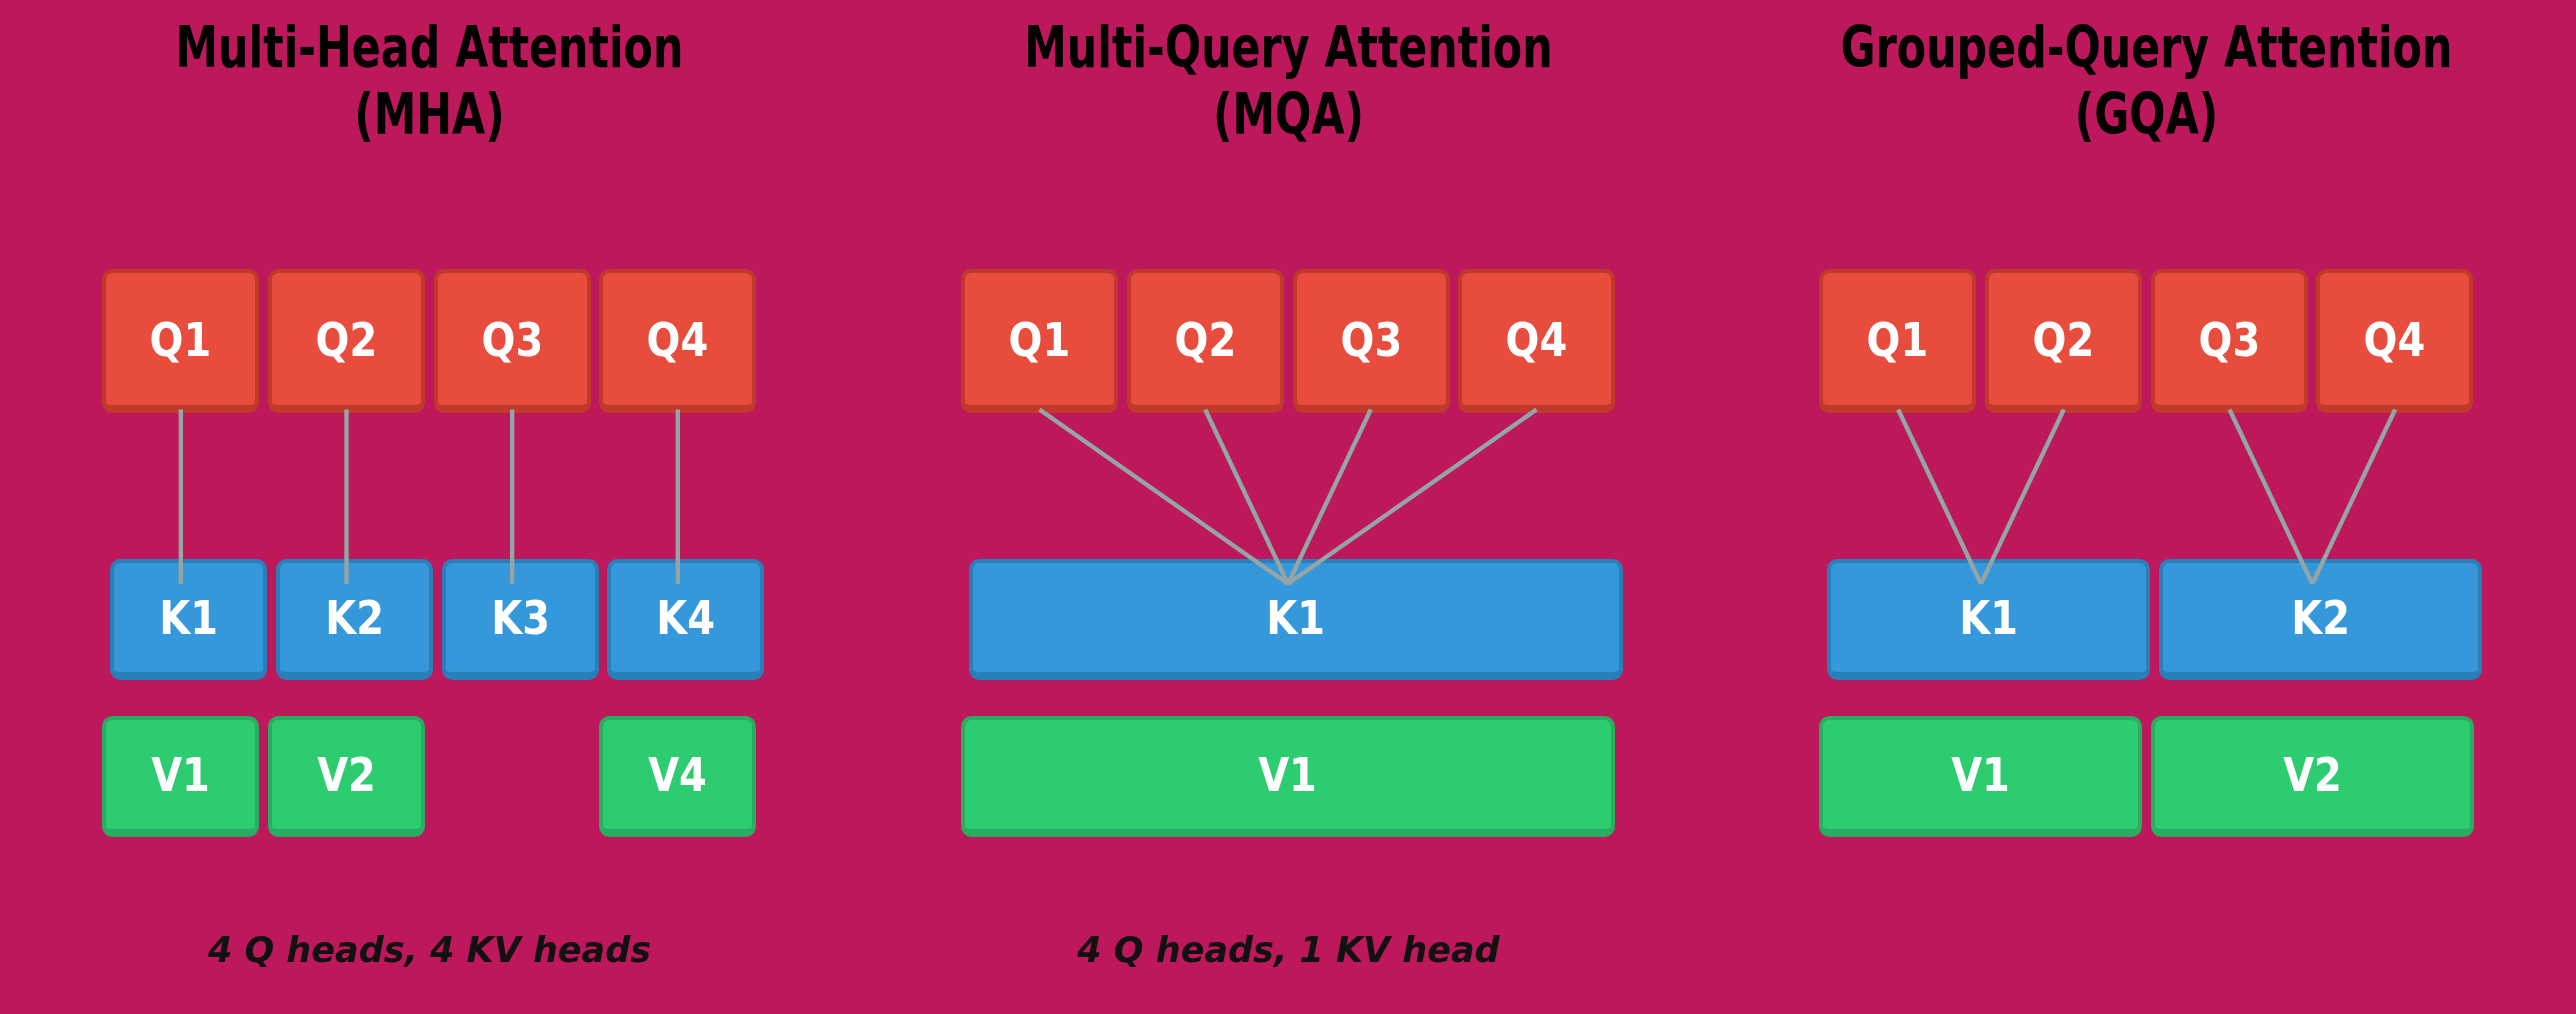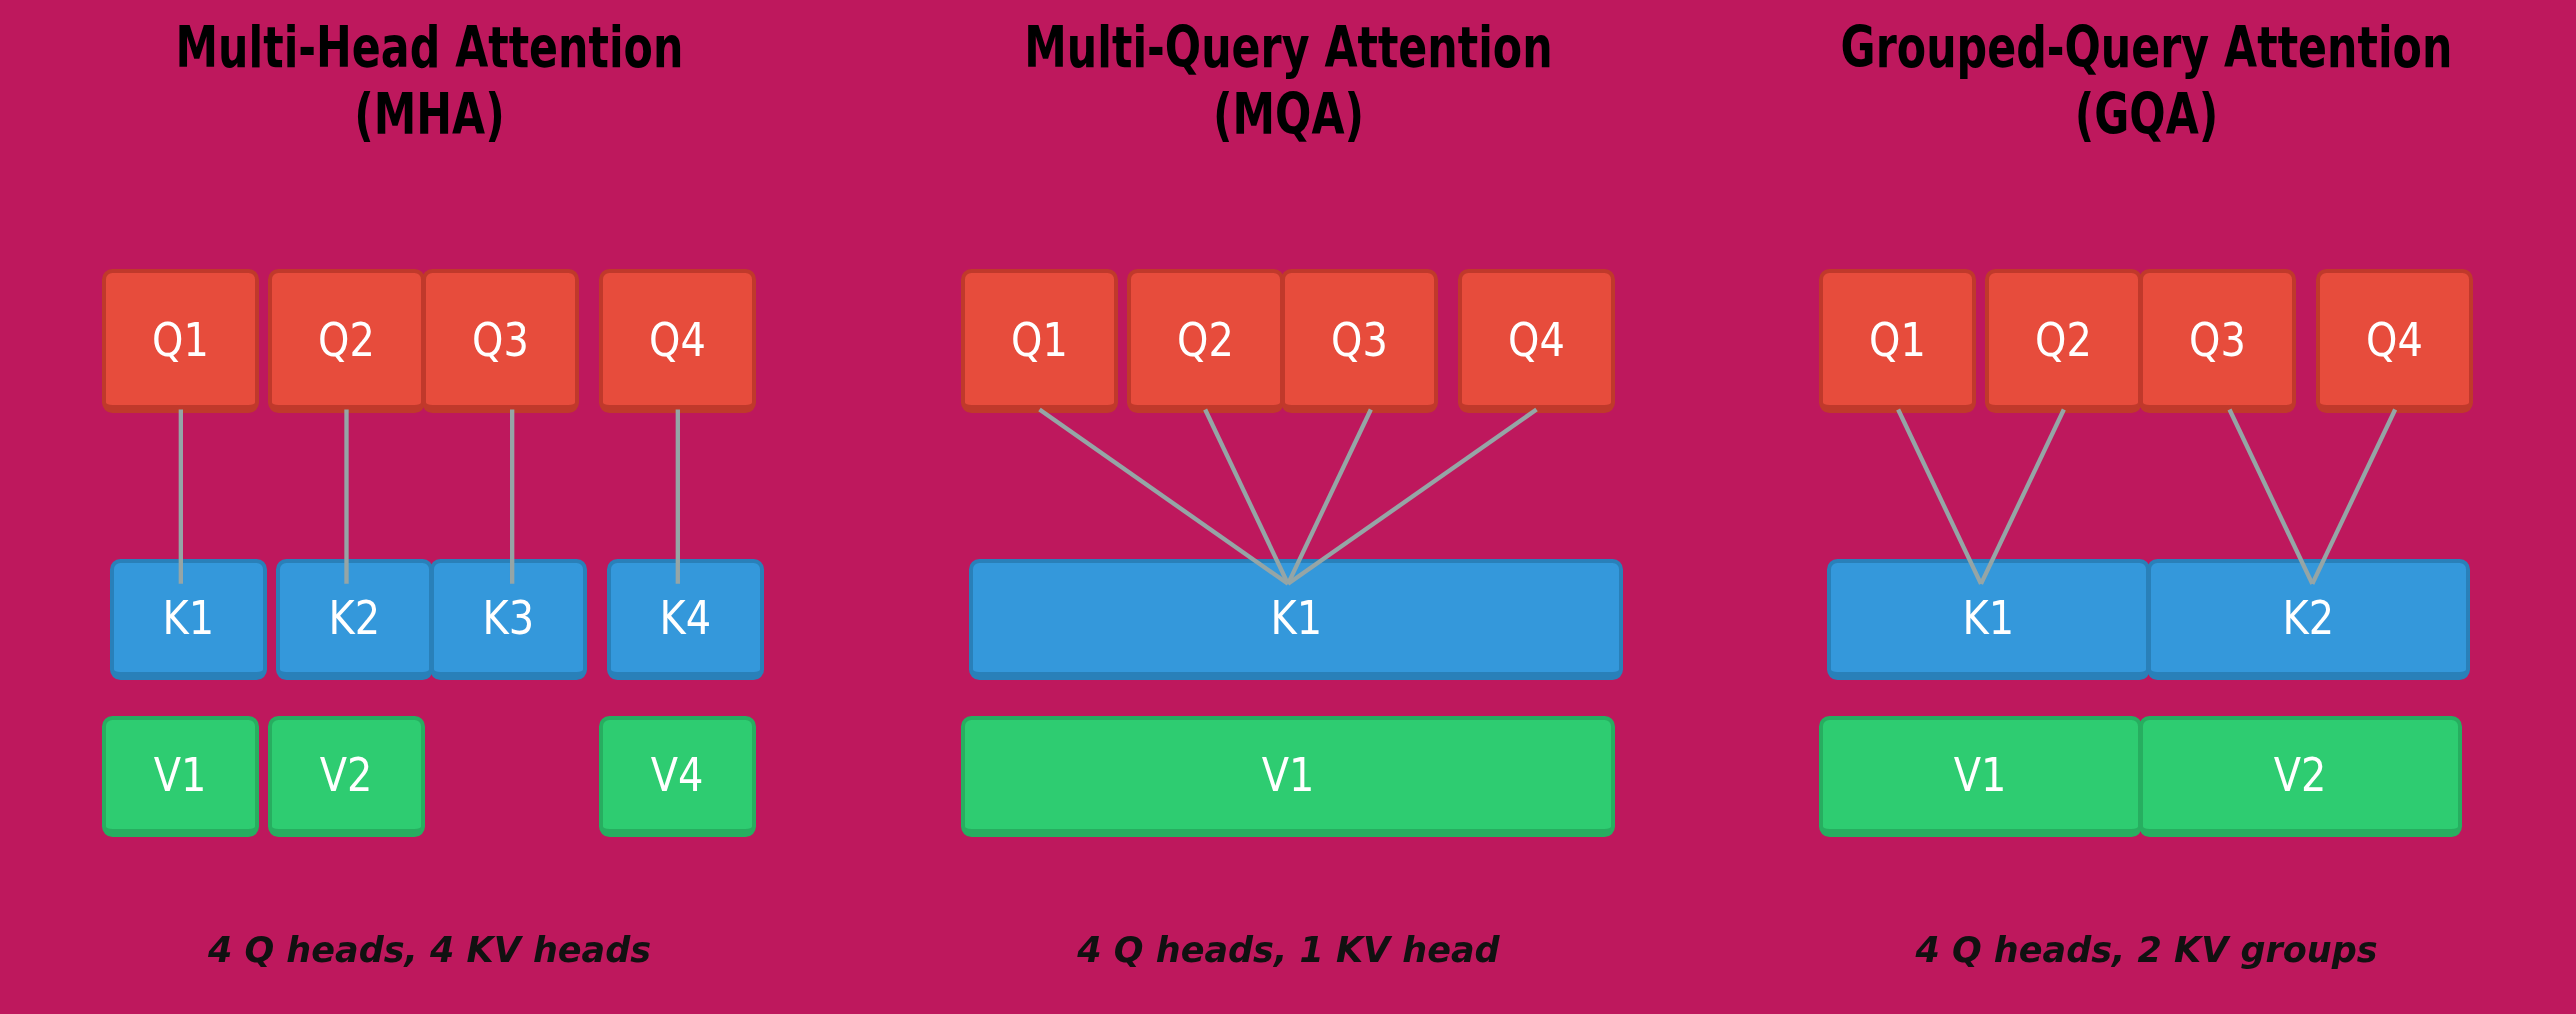--- a/index.html
+++ b/index.html
@@ -37,21 +37,21 @@
   }
 
   .box {
     position: absolute;
     box-sizing: border-box;
     border-radius: 10.4px;
     display: flex;
     align-items: center;
     justify-content: center;
     color: var(--box-label-text, #fff);
-    font-weight: normal;
+    font-weight: bold;
     font-size: 47px;
   }
   .box .lbl {
     transform: scaleX(0.85);
     transform-origin: 50% 50%;
     white-space: nowrap;
   }
   .q {
     top: 269px; height: 144px;
     background: var(--q-fill, #e74c3c);
@@ -69,21 +69,21 @@
     top: 716px; height: 121px;
     background: var(--v-fill, #2ecc71);
     border: 4.3px solid var(--v-border, #27ae60);
     border-bottom-width: 8.7px;
   }
   .w1 { width: 157px; }
   .w4 { width: 654px; }
   .w2 { width: 323px; }
   .x1 { left: 102px; }
   .x2 { left: 268px; }
-  .x3 { left: 422px; }
+  .x3 { left: 434px; }
   .x4 { left: 599px; }
 
   .caption {
     position: absolute;
     top: 930px;
     left: 0;
     width: 100%;
     text-align: center;
     font-size: 35px;
     font-style: italic;
@@ -204,21 +204,20 @@
         <span class="lbl">K2</span>
       </div>
 
     <div class="box v w2 x1">
         <span class="lbl">V1</span>
       </div>
     <div class="box v w2 x3">
         <span class="lbl">V2</span>
       </div>
 
-    <div class="caption">4 Q heads, 2 KV groups</div>
   </section>
 
   <svg id="connectors" width="2576" height="1015" viewBox="0 0 2970 1170">
       <line x1="208.5" y1="472" x2="208.5" y2="673" stroke="#95a5a6" stroke-width="5"></line>
       <line x1="399.5" y1="472" x2="399.5" y2="673" stroke="#95a5a6" stroke-width="5"></line>
       <line x1="590.5" y1="472" x2="590.5" y2="673" stroke="#95a5a6" stroke-width="5"></line>
       <line x1="781.5" y1="472" x2="781.5" y2="673" stroke="#95a5a6" stroke-width="5"></line>
       <line x1="1198.5" y1="472" x2="1485" y2="673" stroke="#95a5a6" stroke-width="5"></line>
       <line x1="1389.5" y1="472" x2="1485" y2="673" stroke="#95a5a6" stroke-width="5"></line>
       <line x1="1580.5" y1="472" x2="1485" y2="673" stroke="#95a5a6" stroke-width="5"></line>

